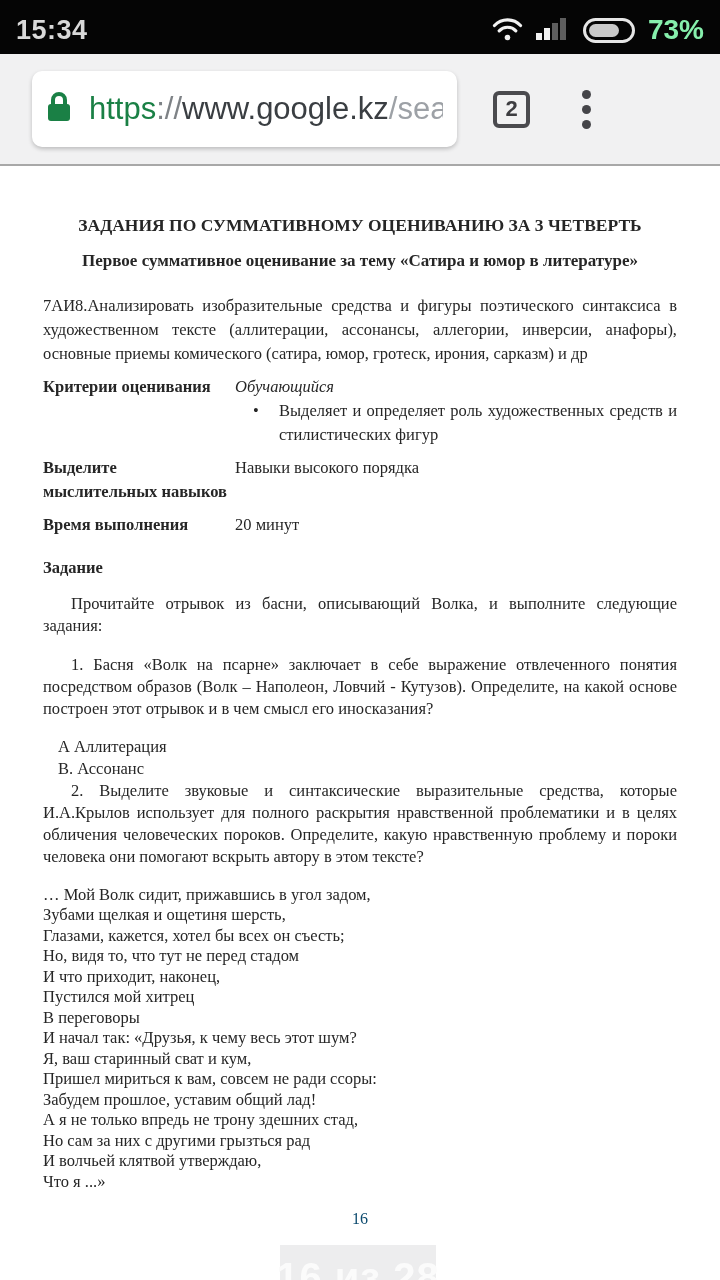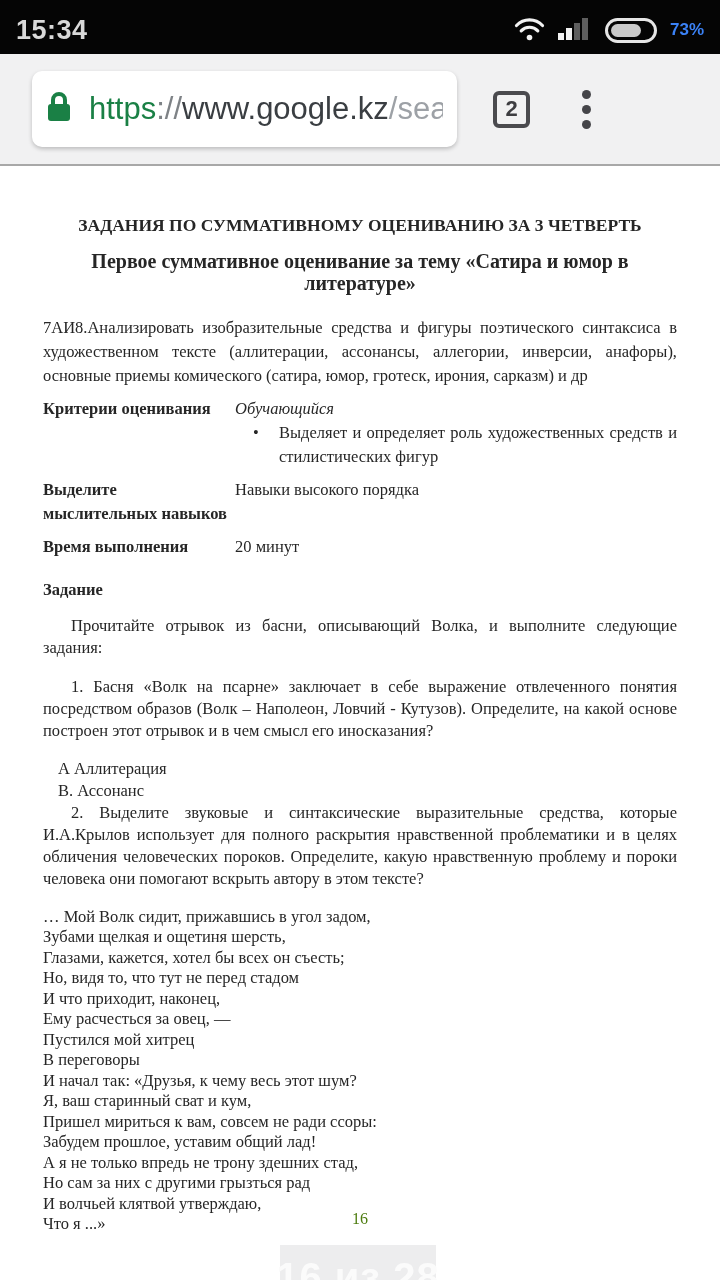--- a/index.html
+++ b/index.html
@@ -10,21 +10,21 @@
   
   .status-bar{
     position:absolute;top:0;left:0;width:720px;height:60px;background:#050505;
     display:flex;align-items:center;justify-content:space-between;
     padding:0 16px;box-sizing:border-box;
   }
   .status-time{color:#d9d9d9;font-size:27px;font-weight:bold;letter-spacing:.5px;}
   .status-right{display:flex;align-items:center;gap:13px;}
   .battery{position:relative;width:52px;height:25px;border:3px solid #e6e6e6;border-radius:13px;box-sizing:border-box;}
   .battery-fill{position:absolute;left:3px;top:3px;bottom:3px;width:66%;background:#c9c9c9;border-radius:7px;}
-  .battery-pct{color:#3b82f6;font-size:17px;font-weight:bold;}
+  .battery-pct{color:#86efac;font-size:28px;font-weight:bold;}
   
   .chrome{
     position:absolute;top:54px;left:0;width:720px;height:110px;background:#f1f1f2;
     border-bottom:2px solid #a8a8a8;box-sizing:content-box;
   }
   .chrome-inner{display:flex;align-items:center;height:110px;padding-left:32px;}
   .url-pill{
     width:425px;height:76px;background:#ffffff;border-radius:10px;
     box-shadow:0 2px 4px rgba(0,0,0,.22);
     display:flex;align-items:center;padding:0 14px;box-sizing:border-box;
@@ -42,36 +42,36 @@
   .kebab{margin-left:52px;display:flex;flex-direction:column;gap:6px;}
   .kebab span{width:9px;height:9px;border-radius:50%;background:#454549;}
   
   .doc{
     position:absolute;top:166px;left:0;width:720px;
     font-family:"Liberation Serif",serif;color:#262626;
     padding:48px 43px 0 43px;box-sizing:border-box;
     font-size:16.5px;line-height:22px;
   }
   .doc-title{text-align:center;font-weight:bold;font-size:17.5px;line-height:22px;}
-  .doc-subtitle{text-align:center;font-weight:bold;font-size:20px;margin-top:14px;}
+  .doc-subtitle{text-align:center;font-weight:bold;font-size:17px;margin-top:14px;}
   .meta{margin-top:22px;}
   .meta-row{display:flex;margin-bottom:9px;}
   .meta-label{width:192px;flex-shrink:0;font-weight:bold;line-height:24px;}
   .meta-value{flex:1;text-align:justify;line-height:24px;}
   .meta-lead{font-style:italic;}
   .bullet-row{display:flex;padding-left:18px;}
   .bullet-dot{width:26px;flex-shrink:0;}
   .task-heading{font-weight:bold;margin-top:20px;}
   .para{text-align:justify;text-indent:28px;margin-top:0;}
   .para.intro{margin-top:14px;}
   .options{padding-left:15px;}
   .poem{margin-top:15px;line-height:20.5px;font-size:16.5px;}
   .page-num{
     position:absolute;top:1210px;left:0;width:720px;text-align:center;
-    font-family:"Liberation Serif",serif;font-size:16px;color:#4d7c0f;
+    font-family:"Liberation Serif",serif;font-size:16px;color:#0c4a6e;
   }
   .page-indicator{
     position:absolute;top:1245px;left:280px;width:156px;height:60px;
     background:#ededee;display:flex;justify-content:center;
     font-size:40px;font-weight:bold;color:#fbfbfb;
     font-family:"Liberation Sans",sans-serif;letter-spacing:1px;
     padding-top:10px;box-sizing:border-box;white-space:nowrap;
   }
 </style>
 </head>
@@ -163,21 +163,20 @@
   </div>
 
   <p class="para">2. Выделите звуковые и синтаксические выразительные средства, которые И.А.Крылов использует для полного раскрытия нравственной проблематики и в целях обличения человеческих пороков. Определите, какую нравственную проблему и пороки человека они помогают вскрыть автору в этом тексте?</p>
 
   <div class="poem">
     <div>… Мой Волк сидит, прижавшись в угол задом,</div>
     <div>Зубами щелкая и ощетиня шерсть,</div>
     <div>Глазами, кажется, хотел бы всех он съесть;</div>
     <div>Но, видя то, что тут не перед стадом</div>
     <div>И что приходит, наконец,</div>
-    <div>Ему расчесться за овец, —</div>
     <div>Пустился мой хитрец</div>
     <div>В переговоры</div>
     <div>И начал так: «Друзья, к чему весь этот шум?</div>
     <div>Я, ваш старинный сват и кум,</div>
     <div>Пришел мириться к вам, совсем не ради ссоры:</div>
     <div>Забудем прошлое, уставим общий лад!</div>
     <div>А я не только впредь не трону здешних стад,</div>
     <div>Но сам за них с другими грызться рад</div>
     <div>И волчьей клятвой утверждаю,</div>
     <div>Что я ...»</div>

